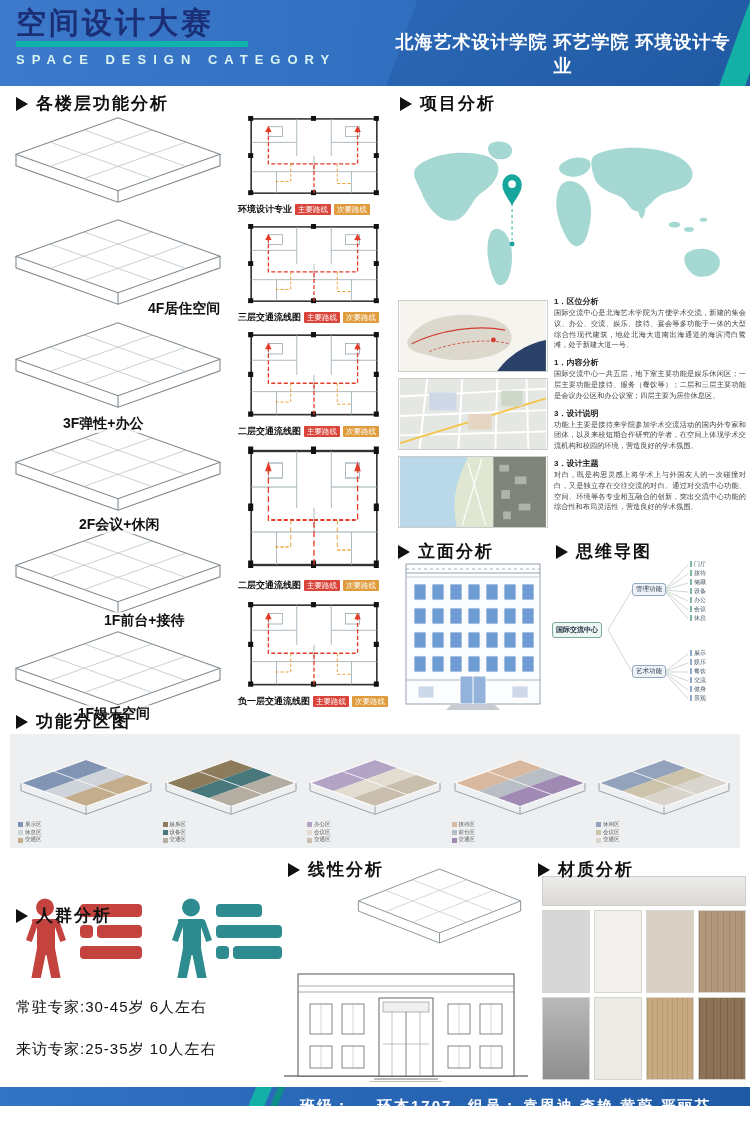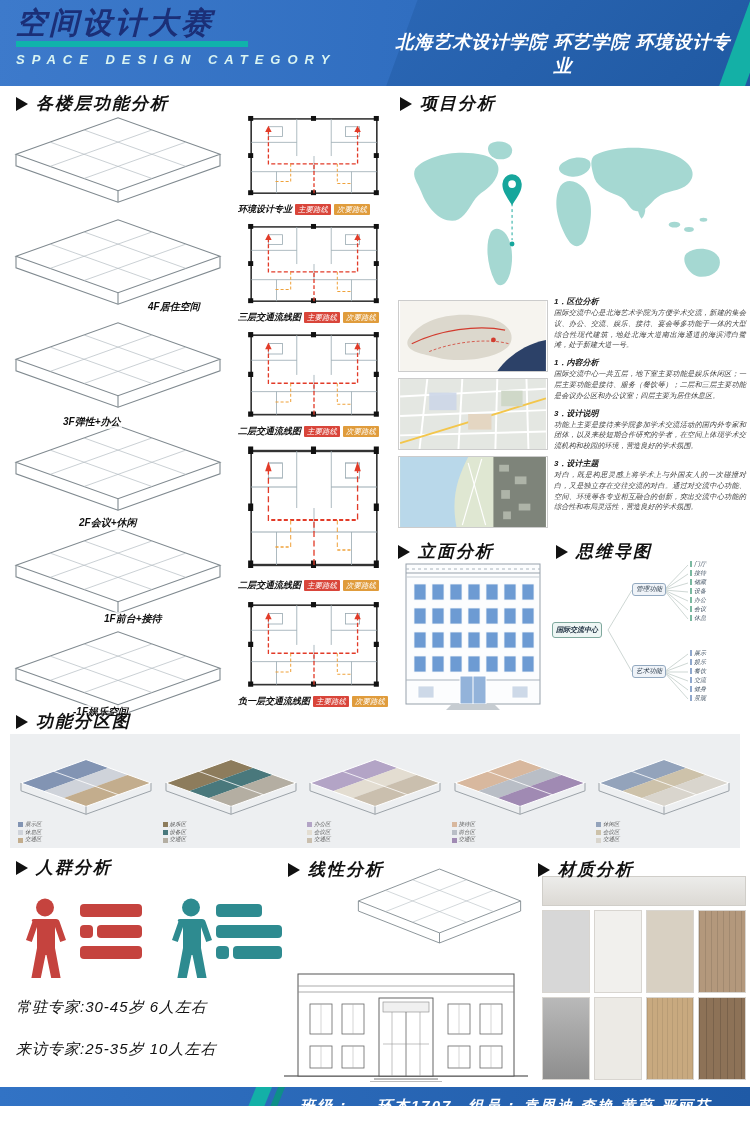--- a/index.html
+++ b/index.html
@@ -1,18 +1,18 @@
 <!DOCTYPE html>
 <html><head>
 <meta charset="utf-8">
 <style>
   * { margin:0; padding:0; box-sizing:border-box; }
   html,body { background:#fff; }
   body { width:750px; height:1125px; font-family:"Liberation Sans", sans-serif; }
-  .poster { position:relative; width:750px; height:1106px; background:#fff; overflow:hidden;font-style:italic; }
+  .poster { position:relative; width:750px; height:1106px; background:#fff; overflow:hidden; }
 
   
   .header { position:absolute; left:0; top:0; width:750px; height:86px;
     background:linear-gradient(95deg,#3d7acb 0%,#306ec0 55%,#2562af 100%); overflow:hidden; }
   .h-dark { position:absolute; left:400px; top:-12px; width:430px; height:120px;
     background:linear-gradient(120deg,#2a66b4,#1e579f); transform:skewX(-20deg); }
   .h-teal { position:absolute; right:-10px; top:-5px; width:26px; height:100px;
     background:#14b0a6; transform:skewX(-20deg); }
   .h-left { position:absolute; left:16px; top:6px; z-index:3; }
   .h-title { font-size:30px; font-weight:bold; color:#1b2f77; letter-spacing:3px; line-height:1.1; }
@@ -23,21 +23,21 @@
   .h-r2 { font-size:18px; font-weight:bold; margin-top:20px; letter-spacing:1px; }
 
   
   .sec { position:absolute; display:flex; align-items:center; gap:8px;
     font-size:17px; font-weight:bold; color:#111; letter-spacing:2px; z-index:5; }
   .tri { width:0; height:0; border-left:12px solid #111;
     border-top:7px solid transparent; border-bottom:7px solid transparent; }
 
   
   .floors-art { position:absolute; left:6px; top:112px; width:226px; height:614px; }
-  .floor-label { position:absolute; font-size:10px; font-weight:bold; color:#111; z-index:4; background:rgba(255,255,255,.7); padding:0 1px; }
+  .floor-label { position:absolute; font-size:14px; font-weight:bold; color:#111; z-index:4; background:rgba(255,255,255,.7); padding:0 1px; }
 
   
   .flows { position:absolute; left:238px; top:115px; width:156px; height:600px; }
   .flow-item { position:absolute; left:0; width:156px; }
   .plan { display:block; width:152px; }
   .flow-cap { display:flex; align-items:center; gap:3px; margin-top:2px; }
   .ft { font-size:9px; font-weight:bold; color:#111; white-space:nowrap; }
   .chip { font-size:7.5px; color:#fff; padding:1px 3px; border-radius:1px; line-height:1.2; white-space:nowrap; }
   .chip.red { background:#d9453a; }
   .chip.amber { background:#e09c3c; }
@@ -210,21 +210,21 @@
       <span>立面分析</span>
     </div>
   <div class="sec" style="left:556px;top:540px">
     <span class="tri"></span>
       <span>思维导图</span>
     </div>
   <div class="sec" style="left:16px;top:710px">
     <span class="tri"></span>
       <span>功能分区图</span>
     </div>
-  <div class="sec" style="left:16px;top:856px">
+  <div class="sec" style="left:16px;top:904px">
     <span class="tri"></span>
       <span>人群分析</span>
     </div>
   <div class="sec" style="left:288px;top:858px">
     <span class="tri"></span>
       <span>线性分析</span>
     </div>
   <div class="sec" style="left:538px;top:858px">
     <span class="tri"></span>
       <span>材质分析</span>

